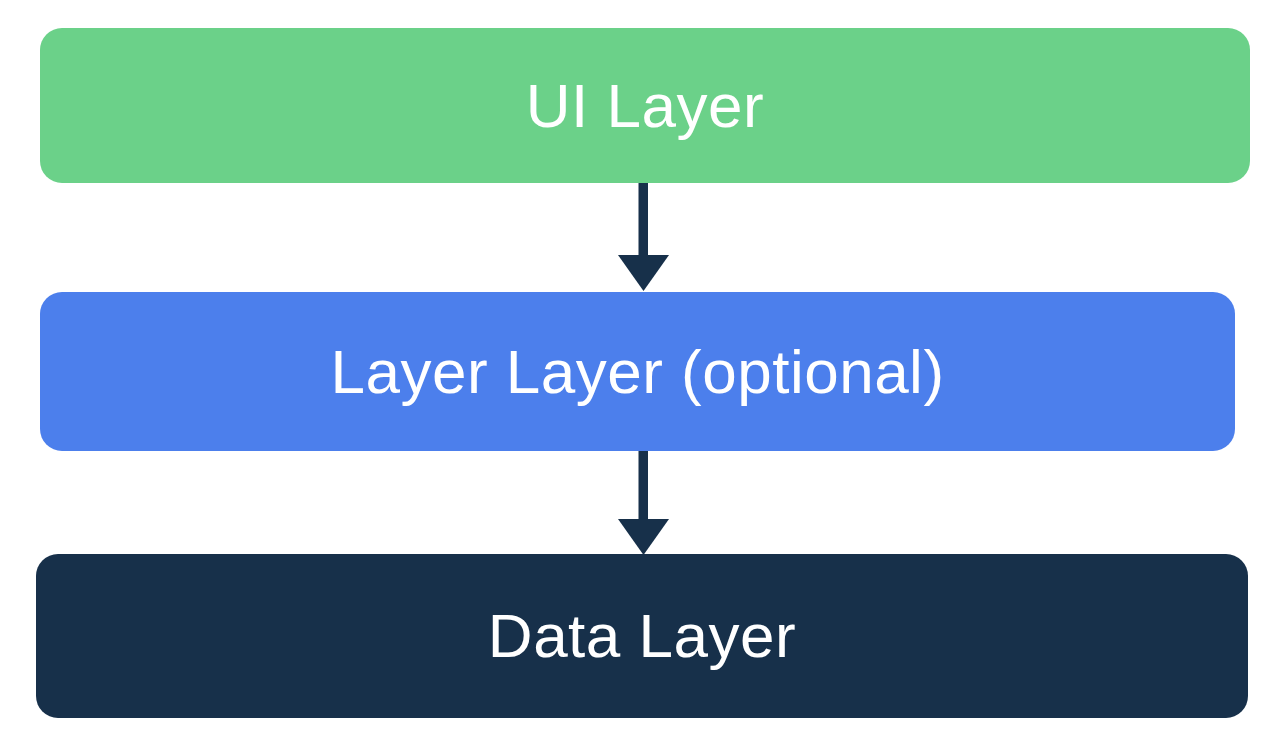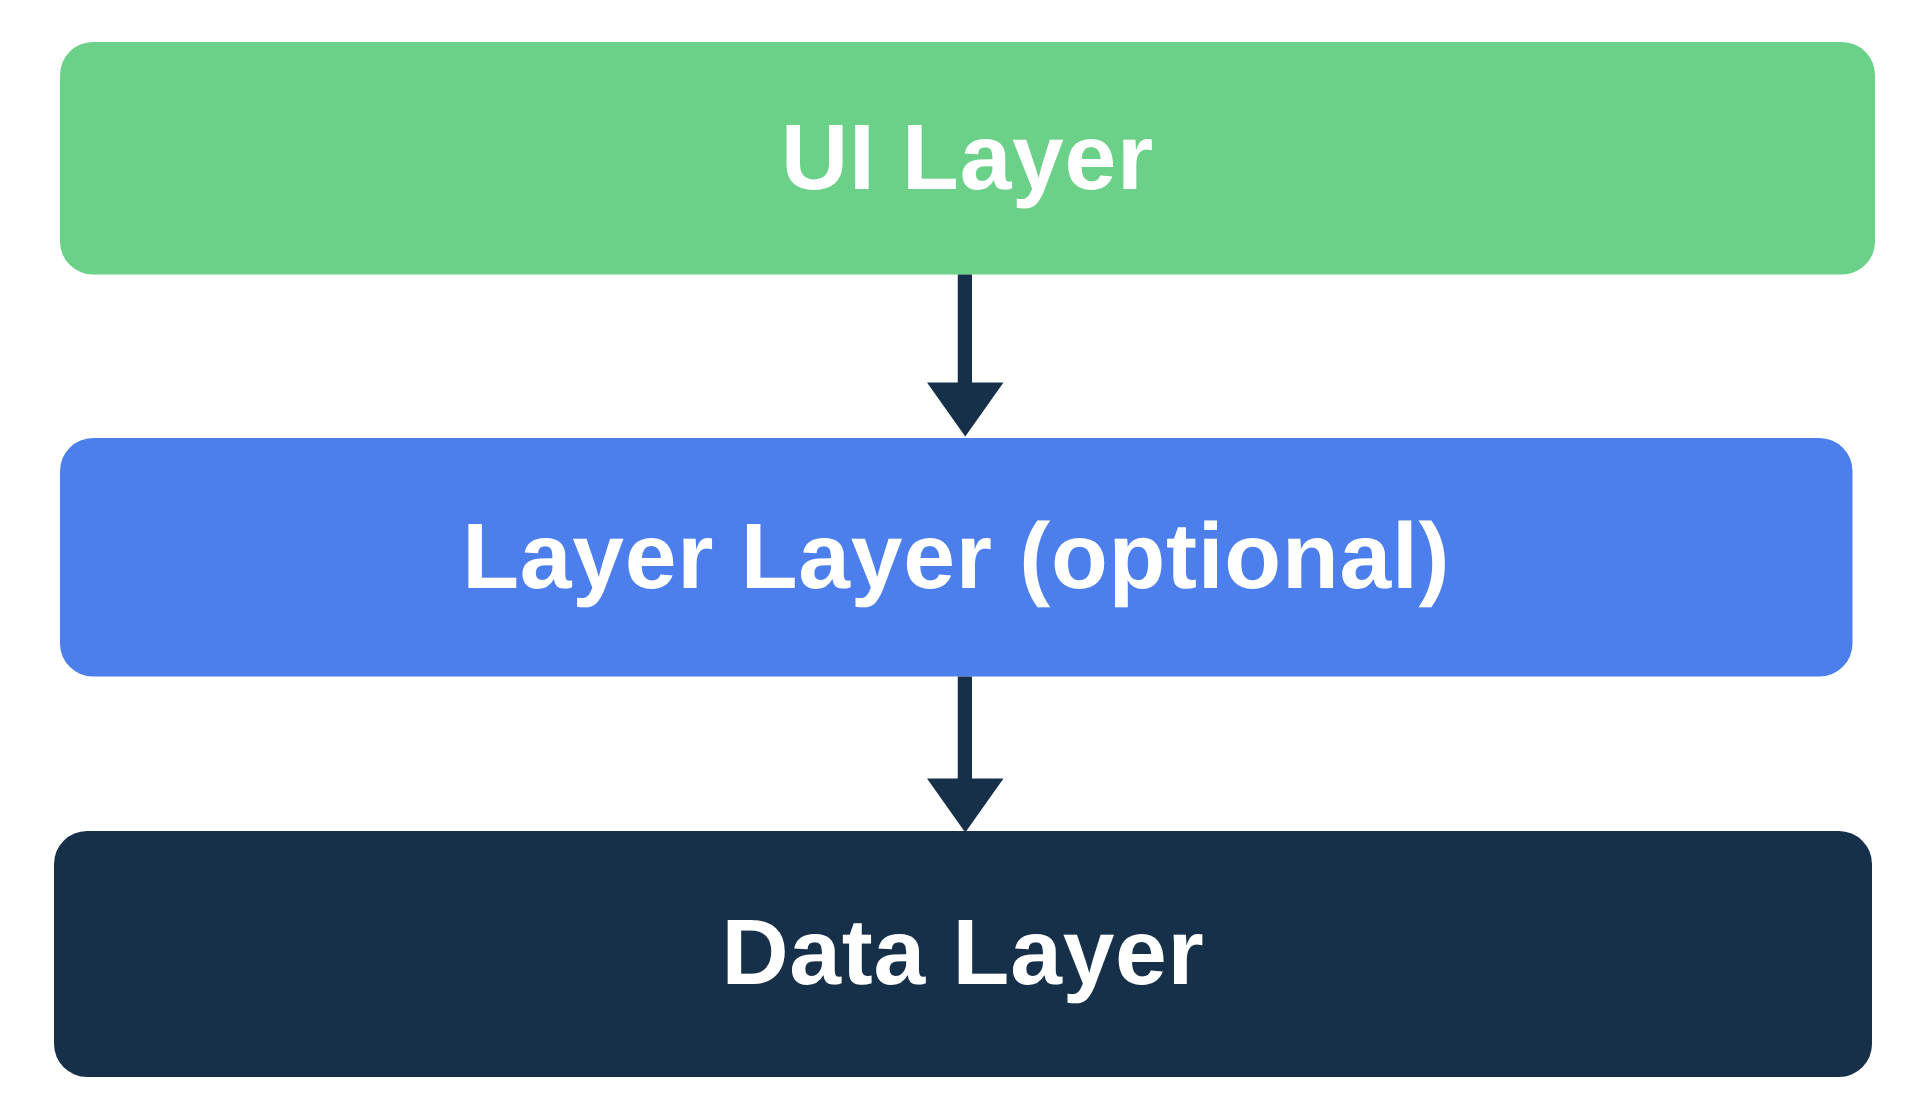--- a/index.html
+++ b/index.html
@@ -22,21 +22,21 @@
     position: absolute;
     display: flex;
     align-items: center;
     justify-content: center;
     box-sizing: border-box;
     border-radius: 22px;
   }
   .layer-label {
     color: #ffffff;
     font-family: "Liberation Sans", sans-serif;
-    font-weight: 700;
+    font-weight: 400;
     letter-spacing: 0.5px;
     line-height: 1;
     white-space: nowrap;
   }
   
   #box-ui-layer {
     left: 40px;
     top: 28px;
     width: 1210px;
     height: 155px;

